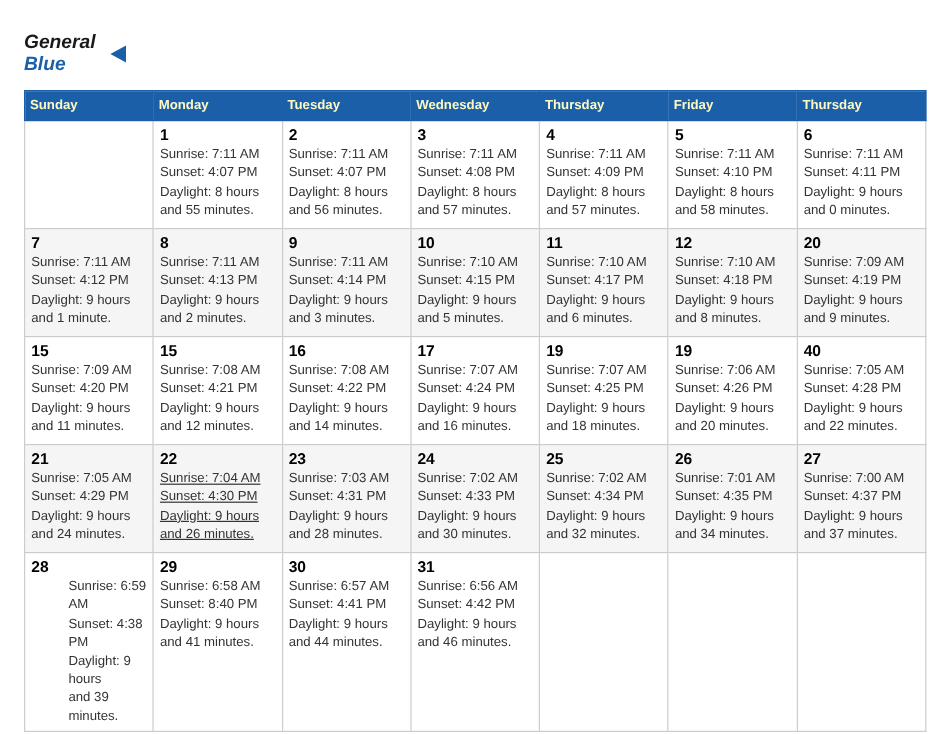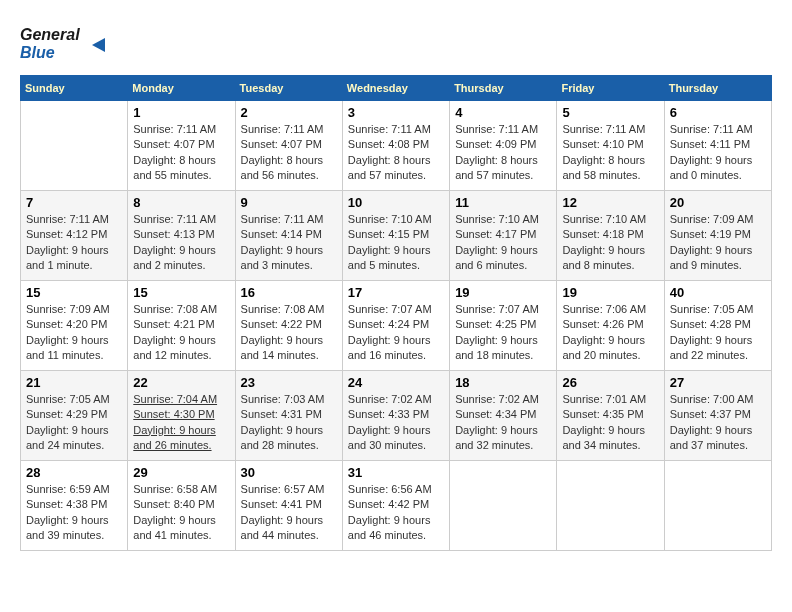--- a/index.html
+++ b/index.html
@@ -277,21 +277,21 @@
 and 28 minutes.</div>
         </td>
         <td>
           <span class="day-number">24</span>
           <div class="day-info" style="white-space: pre-line;">Sunrise: 7:02 AM
 Sunset: 4:33 PM
 Daylight: 9 hours
 and 30 minutes.</div>
         </td>
         <td>
-          <span class="day-number">18</span>
+          <span class="day-number">25</span>
           <div class="day-info" style="white-space: pre-line;">Sunrise: 7:02 AM
 Sunset: 4:34 PM
 Daylight: 9 hours
 and 32 minutes.</div>
         </td>
         <td>
           <span class="day-number">26</span>
           <div class="day-info" style="white-space: pre-line;">Sunrise: 7:01 AM
 Sunset: 4:35 PM
 Daylight: 9 hours
@@ -301,21 +301,21 @@
           <span class="day-number">27</span>
           <div class="day-info" style="white-space: pre-line;">Sunrise: 7:00 AM
 Sunset: 4:37 PM
 Daylight: 9 hours
 and 37 minutes.</div>
         </td>
       </tr>
       <tr>
         <td>
           <span class="day-number">28</span>
-          <div class="day-info" style="white-space: pre-line;">Sunrise: 6:59 AM
+          <div class="day-info" style="white-space: pre-line; margin-left: 31px;">Sunrise: 6:59 AM
 Sunset: 4:38 PM
 Daylight: 9 hours
 and 39 minutes.</div>
         </td>
         <td>
           <span class="day-number">29</span>
           <div class="day-info" style="white-space: pre-line;">Sunrise: 6:58 AM
 Sunset: 8:40 PM
 Daylight: 9 hours
 and 41 minutes.</div>

